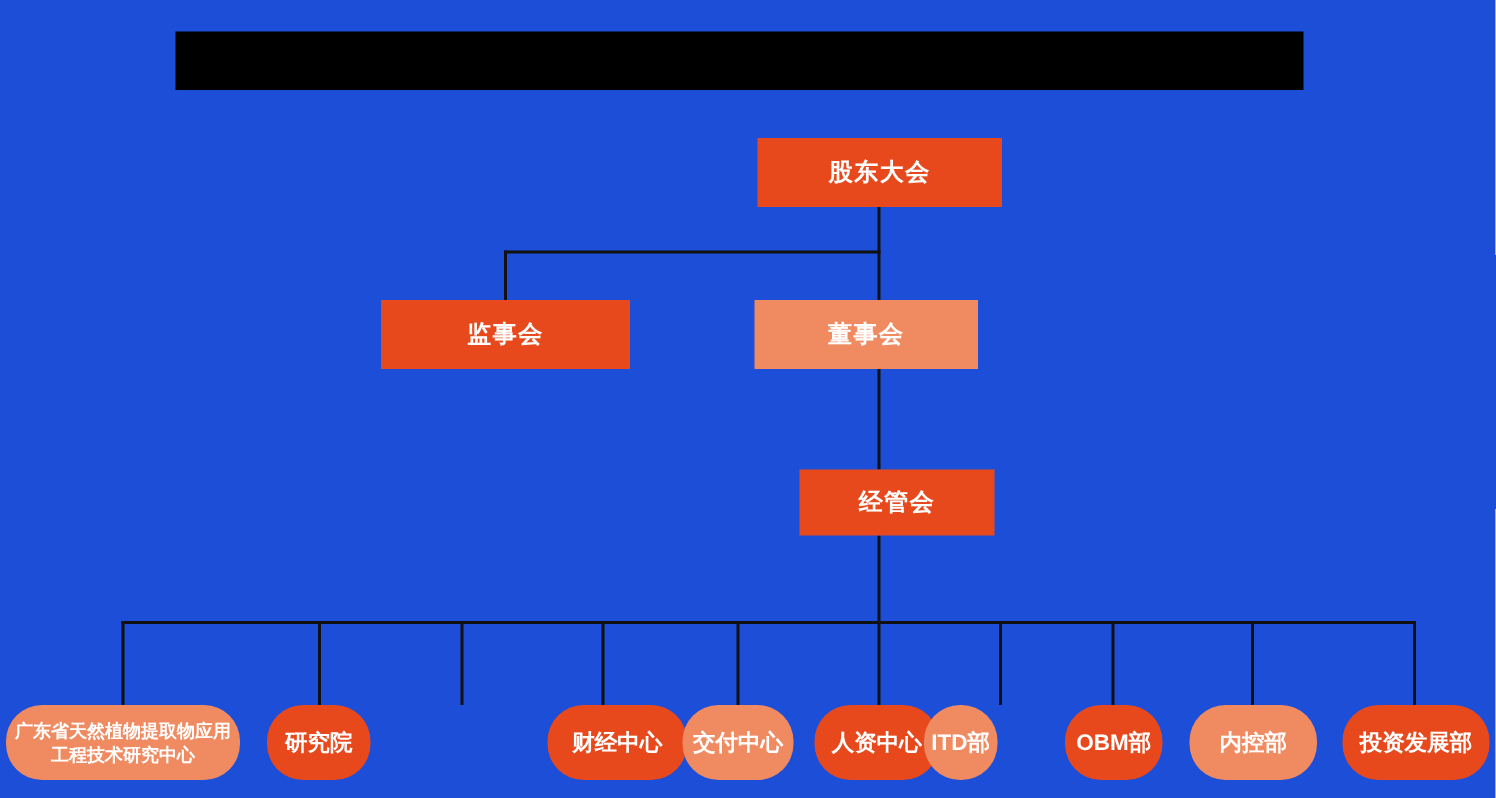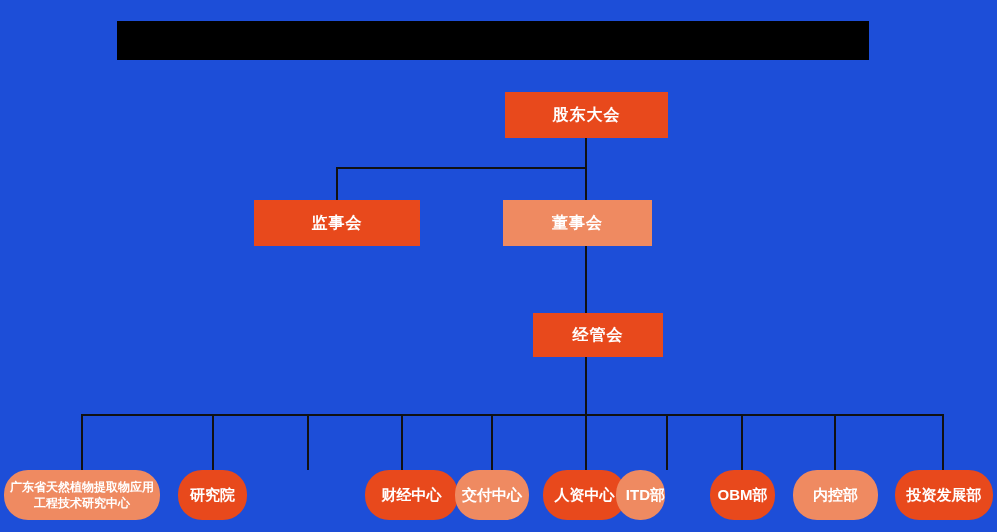--- a/index.html
+++ b/index.html
@@ -43,21 +43,21 @@
   .n-mgmt  { left: 505px; top: 313px; width: 130px; height: 44px; font-size: 16px; letter-spacing: 1px; margin-left: 28px; }
 
   
   .dept { top: 470px; height: 50px; font-size: 15px; border-radius: 24px; }
   .d0 { left:   4px; width: 156px; font-size: 12px; line-height: 1.35; padding: 0 2px; }
   .d1 { left: 178px; width:  69px; }
   .d2 { left: 268px; width:  81px; }
   .d3 { left: 365px; width:  93px; }
   .d4 { left: 455px; width:  74px; }
   .d5 { left: 543px; width:  83px; }
-  .d6 { left: 616px; width:  49px; justify-content: flex-end; }
+  .d6 { left: 616px; width:  49px; }
   .d7 { left: 710px; width:  65px; }
   .d8 { left: 793px; width:  85px; }
   .d9 { left: 895px; width:  98px; }
 
   
   .vline, .hline {
     position: absolute;
     background: #111111;
   }
   .vline { width: 2px; }

